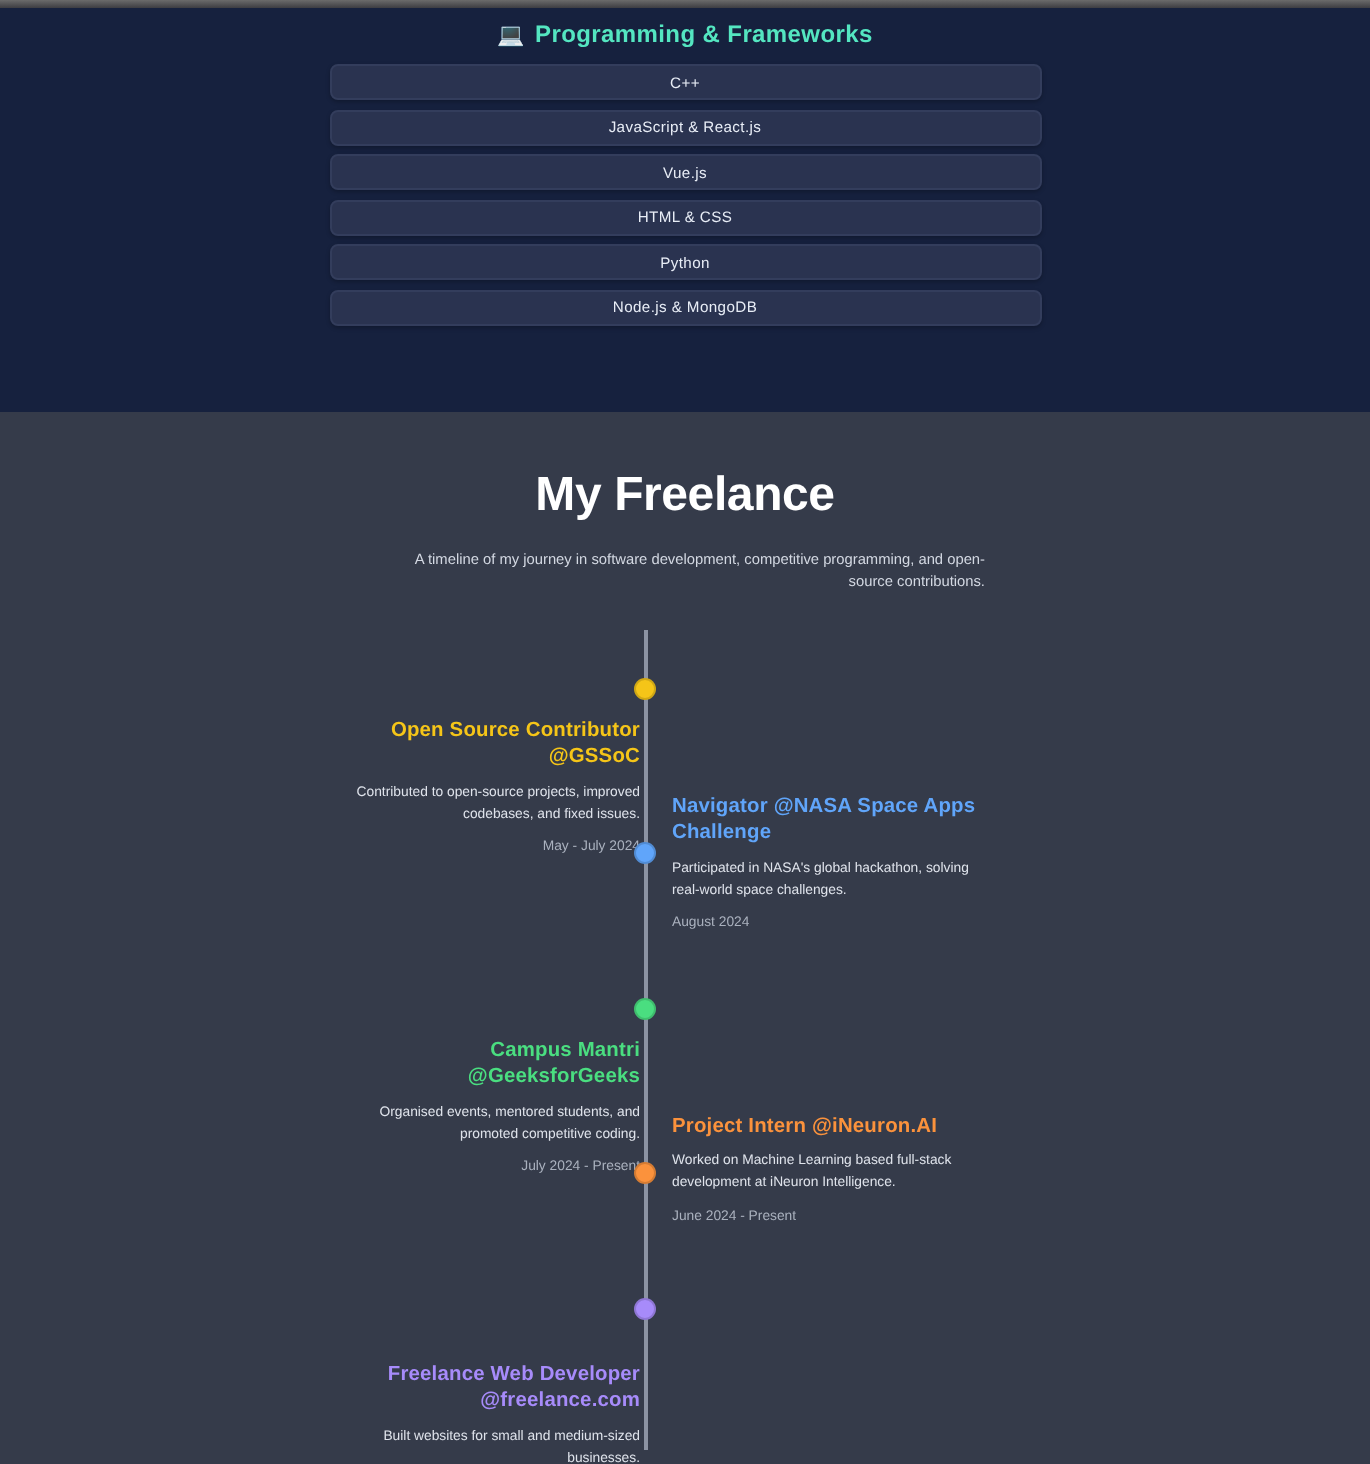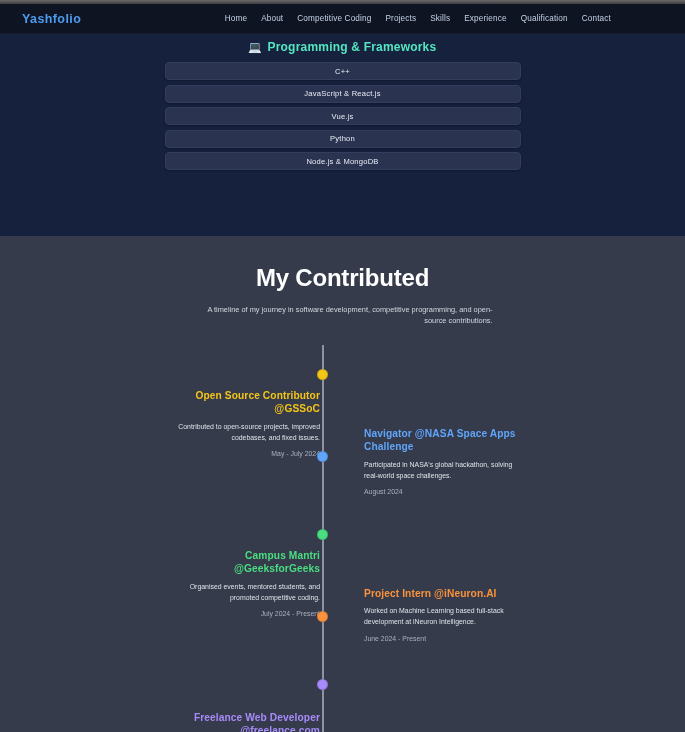--- a/index.html
+++ b/index.html
@@ -97,71 +97,59 @@
     background:#8c93a3;
   }
   .tl-item { position:absolute; width:100%; }
   .tl-dot {
     position:absolute; left:317px;
     width:11px; height:11px; border-radius:50%;
     border:1px solid rgba(0,0,0,0.15);
   }
   .tl-card { position:absolute; width:160px; }
   .tl-card.left  { left:160px;  text-align:right;margin-top:44px; }
-  .tl-card.right { left:336px;  text-align:left;margin-left:28px; }
+  .tl-card.right { left:336px;  text-align:left; }
   .tl-role {
     font-size:10.2px; font-weight:bold; line-height:1.32;
     letter-spacing:0.1px;
   }
   .tl-desc {
     margin-top:6px;
     font-size:6.9px; line-height:1.55; color:#dfe3eb;
   }
   .tl-date {
     margin-top:7px;
     font-size:6.9px; color:#aab1be;
   }
 </style>
 </head>
 <body>
 
 <div id="page">
 
   <div class="chrome-strip"></div>
 
-  <div class="navbar">
-    <div class="brand">Yashfolio</div>
-    <nav class="navlinks" id="nav-links">
-        <a href="#">Home</a>
-        <a href="#">About</a>
-        <a href="#">Competitive Coding</a>
-        <a href="#">Projects</a>
-        <a href="#">Skills</a>
-        <a href="#">Experience</a>
-        <a href="#">Qualification</a>
-        <a href="#">Contact</a>
-      </nav>
-  </div>
 
   <section class="skills-section">
     <div class="skills-title">
       <span class="emoji">💻</span>
       <span>Programming &amp; Frameworks</span>
     </div>
     <div class="skill-list" id="skill-list">
         <div class="skill-item">C++</div>
         <div class="skill-item">JavaScript &amp; React.js</div>
         <div class="skill-item">Vue.js</div>
+        <div class="skill-item">HTML &amp; CSS</div>
         <div class="skill-item">Python</div>
         <div class="skill-item">Node.js &amp; MongoDB</div>
       </div>
   </section>
 
   <section class="experience-section">
-    <h1 class="exp-title">My Contributed</h1>
+    <h1 class="exp-title">My Freelance</h1>
     <p class="exp-subtitle">A timeline of my journey in software development, competitive programming, and open-source contributions.</p>
 
     <div class="timeline">
       <div class="timeline-line"></div>
       <div id="timeline-items">
           <div class="tl-item" style="top: 0px;">
             <div class="tl-dot" style="background: rgb(245, 197, 24); top: 24px;"></div>
             <div class="tl-card left" style="top: 0px;">
               <div class="tl-role" style="color: rgb(245, 197, 24);">Open Source Contributor @GSSoC</div>
               <div class="tl-desc">Contributed to open-source projects, improved codebases, and fixed issues.</div>

